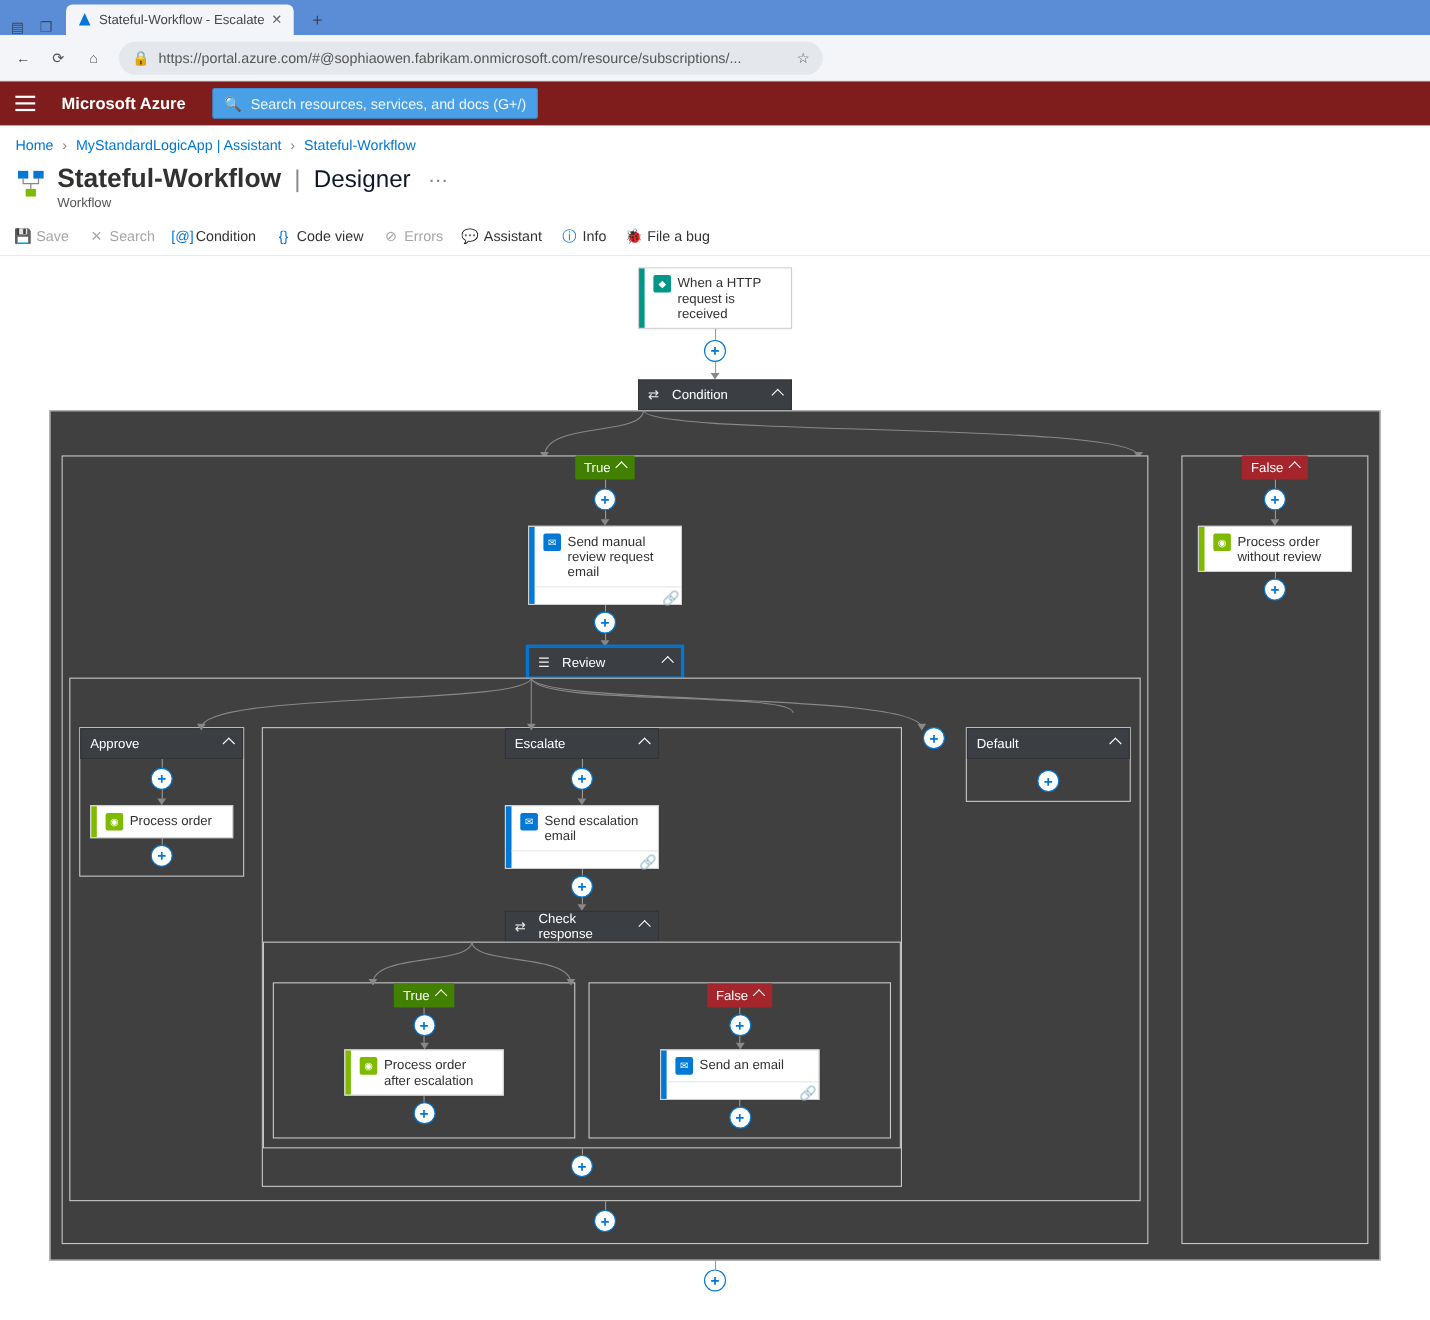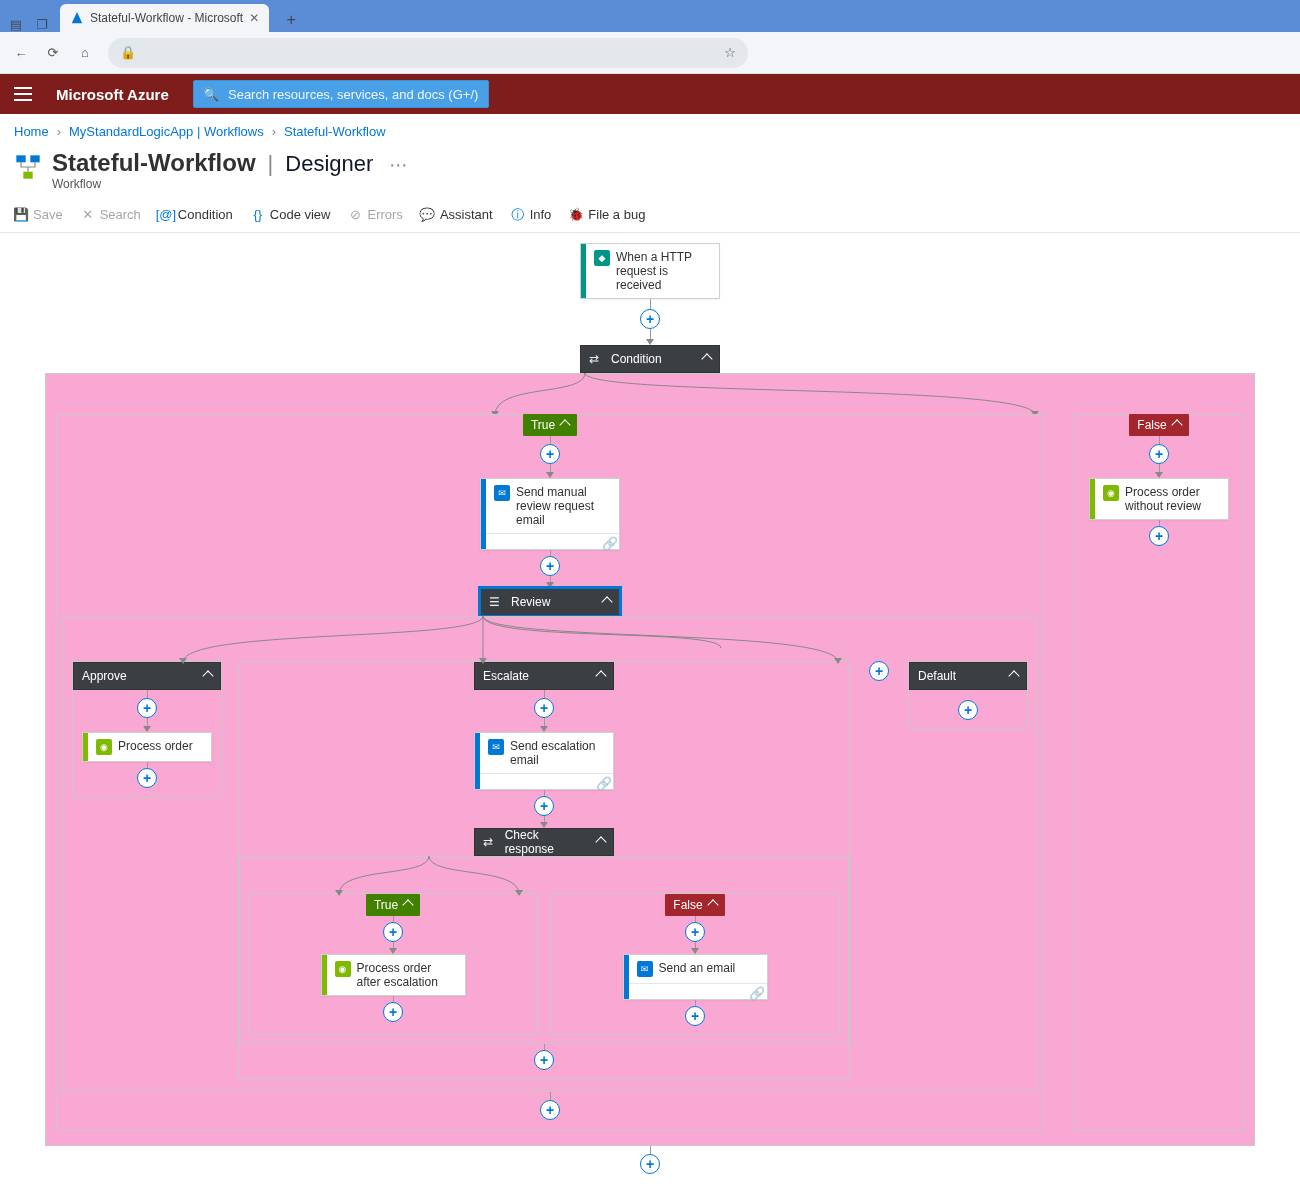--- a/index.html
+++ b/index.html
@@ -57,21 +57,21 @@
   
   .pill { color:#fff; height:22px; display:flex; align-items:center; padding:0 8px; font-size:12px; gap:6px; border-radius:1px;}
   .pill-green { background:#428000;}
   .pill-red { background:#a4262c;}
   
   .add-btn { width:20px; height:20px; border-radius:50%; background:#fff; border:1px solid #0078d4; color:#0078d4; display:flex; align-items:center; justify-content:center; font-size:14px; font-weight:600; line-height:1;}
   
   .vline { width:1px; background:#999; }
   .arrow-down { width:0; height:0; border-left:4px solid transparent; border-right:4px solid transparent; border-top:6px solid #888;}
   
-  .outline-box { border:1px solid #c8c8c8; background:#f9a8d4; }
+  .outline-box { border:1px solid #c8c8c8; background:#404040; }
   
   .col { display:flex; flex-direction:column; align-items:center;}
   .row { display:flex; }
   
   .chev-up { display:inline-block; width:8px; height:8px; border-left:1.5px solid currentColor; border-top:1.5px solid currentColor; transform:rotate(45deg); margin-top:3px;}
   
   .link-icon { width:11px;height:11px; opacity:.55;}
   .node-footer { border-top:1px solid #e5e5e5; height:16px; display:flex; justify-content:flex-end; align-items:center; padding:0 6px;}
   
   svg.connector { position:absolute; top:0; left:0; pointer-events:none;}
@@ -79,53 +79,54 @@
 </head>
 <body>
 
 <div class="browser-chrome">
   <span class="bc-icon">▤</span>
   <span class="bc-icon">❐</span>
   <div class="browser-tab">
     <svg class="favicon" viewBox="0 0 16 16">
         <path fill="#0078d4" d="M8 1l6 13H2z"></path>
       </svg>
-    <span>Stateful-Workflow - Microsoft</span>
+    <span>Stateful-Workflow - Escalate</span>
     <span style="margin-left:auto;color:#666">✕</span>
   </div>
   <div class="new-tab">+</div>
 </div>
 
 <div class="browser-bar">
   <span class="nav-icon">←</span>
   <span class="nav-icon">⟳</span>
   <span class="nav-icon">⌂</span>
   <div class="url-box">
     <span>🔒</span>
+    <span>https://portal.azure.com/#@sophiaowen.fabrikam.onmicrosoft.com/resource/subscriptions/...</span>
     <span style="margin-left:auto">☆</span>
   </div>
 </div>
 
 <div class="azure-top">
   <div class="hamburger">
       <span></span>
       <span></span>
       <span></span>
     </div>
   <span class="azure-brand">Microsoft Azure</span>
   <div class="search-box">
     <span>🔍</span>
     <span style="opacity:.9">Search resources, services, and docs (G+/)</span>
   </div>
 </div>
 
 <div class="breadcrumb">
   <a>Home</a>
   <span class="sep">›</span>
-  <a>MyStandardLogicApp | Workflows</a>
+  <a>MyStandardLogicApp | Assistant</a>
   <span class="sep">›</span>
   <a>Stateful-Workflow</a>
 </div>
 
 <div class="page-header">
   <svg class="page-icon" viewBox="0 0 24 24">
       <rect x="2" y="2" width="8" height="6" fill="#0078d4"></rect>
       <rect x="14" y="2" width="8" height="6" fill="#0078d4"></rect>
       <rect x="8" y="16" width="8" height="6" fill="#7fba00"></rect>
       <path stroke="#888" fill="none" d="M6 8v4h12V8M12 12v4"></path>
@@ -363,21 +364,21 @@
                     </div>
                   </div>
                   <div class="vline" style="height:6px"></div>
                   <div class="add-btn">+</div>
                 </div>
 
                 <div class="col" style="width:26px; padding-top:0;">
                    <div class="add-btn">+</div>
                 </div>
 
-                <div class="outline-box col" style="width:120px; padding-bottom:8px;">
+                <div class="outline-box col" style="width:150px; padding-bottom:8px;">
                   <div class="dark-header" style="width:100%">
                     <span>Default</span>
                     <span class="chev"><span class="chev-up"></span></span>
                   </div>
                   <div style="height:10px"></div>
                   <div class="add-btn">+</div>
                 </div>
 
               </div>
             </div>

